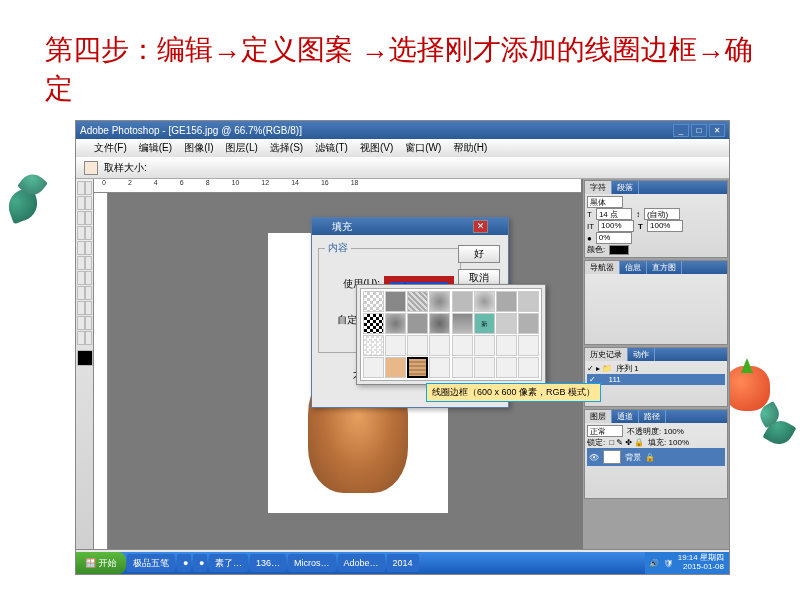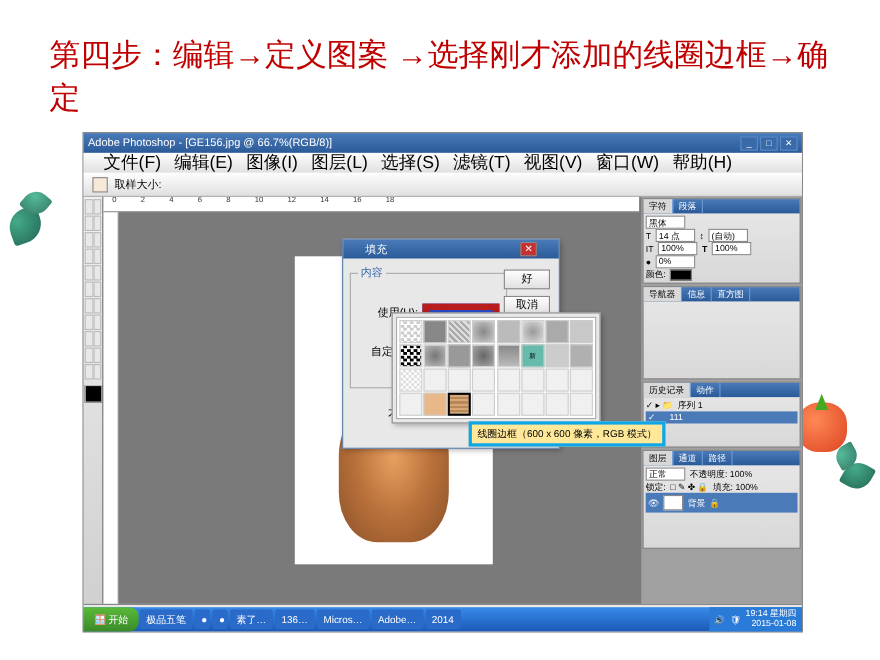--- a/index.html
+++ b/index.html
@@ -10,21 +10,21 @@
 .leaf-left::after{content:"";position:absolute;left:20px;top:-12px;width:22px;height:22px;background:radial-gradient(circle at 30% 30%,#5b9,#376);border-radius:60% 10% 60% 10%;transform:rotate(60deg)}
 .leaf-right{position:absolute;right:8px;top:420px;width:25px;height:25px;background:radial-gradient(circle at 30% 30%,#4a8,#265);border-radius:60% 10% 60% 10%;transform:rotate(30deg)}
 .leaf-right::after{content:"";position:absolute;left:-15px;top:-8px;width:20px;height:20px;background:radial-gradient(circle at 30% 30%,#5b9,#376);border-radius:60% 10% 60% 10%;transform:rotate(-60deg)}
 .tomato{position:absolute;right:30px;bottom:45px;width:45px;height:45px;background:radial-gradient(circle at 35% 35%,#f85,#d42);border-radius:42%}
 .tomato::before{content:"";position:absolute;top:-8px;left:12px;width:20px;height:15px;background:#4a2;clip-path:polygon(50% 0,20% 100%,80% 100%)}
 .screenshot{position:absolute;top:120px;left:75px;width:655px;height:455px;background:#e8e8e8;border:1px solid #888;font-size:9px}
 .ps-titlebar{height:18px;background:linear-gradient(#4a7ab8,#2a5a98);color:#fff;display:flex;align-items:center;padding:0 4px;font-size:10px}
 .ps-titlebar-text{flex:1}
 .ps-winbtns{display:flex;gap:2px}
 .ps-winbtn{width:16px;height:13px;background:#3a6aa8;border:1px solid #5a8ac8;font-size:8px;text-align:center;line-height:11px}
-.ps-menu{height:18px;background:linear-gradient(#fefefe,#e0e0e0);display:flex;align-items:center;gap:12px;padding:0 18px;font-size:16px}
+.ps-menu{height:18px;background:linear-gradient(#fefefe,#e0e0e0);display:flex;align-items:center;gap:12px;padding:0 18px;font-size:10px}
 .ps-optbar{height:22px;background:linear-gradient(#fefefe,#e0e0e0);border-bottom:1px solid #aaa;display:flex;align-items:center;padding:0 8px;gap:6px;font-size:10px}
 .ps-sample{width:14px;height:14px;border:1px solid #888;background:#f8e8d8}
 .ps-rightbtns{position:absolute;right:4px;top:38px;display:flex;gap:1px}
 .ps-rbtn{width:42px;height:18px;background:linear-gradient(#f0f0f0,#d0d0d0);border:1px solid #aaa;font-size:8px;text-align:center;line-height:16px}
 .ps-workspace{position:relative;height:calc(100% - 58px);background:#7a7a7a}
 .ps-hruler{position:absolute;top:0;left:18px;right:148px;height:14px;background:#fff;border-bottom:1px solid #888;overflow:hidden}
 .ps-hruler-ticks{display:flex;font-size:7px;color:#333;gap:22px;padding-left:8px}
 .ps-vruler{position:absolute;top:14px;left:18px;width:14px;bottom:25px;background:#fff;border-right:1px solid #888}
 .ps-toolbox{position:absolute;left:0;top:0;width:18px;bottom:25px;background:linear-gradient(#f0f0f0,#d0d0d0);border-right:1px solid #888;display:flex;flex-direction:column;padding:2px 1px}
 .ps-toolrow{display:flex;height:15px;margin-bottom:0}
@@ -58,21 +58,21 @@
 .dlg-row{display:flex;align-items:center;gap:4px;font-size:10px;margin:17px 0}
 .dlg-label{width:55px;text-align:right}
 .dlg-select{width:70px;height:16px;border:6px solid #b91c1c;background:#1d4ed8;padding:0 2px;font-size:9px;display:flex;align-items:flex-start;justify-content:space-between}
 .dlg-swatch{width:22px;height:22px;border:1px solid #888;background:repeating-conic-gradient(#ccc 0 25%,#fff 0 50%) 0 0/8px 8px;position:relative}
 .dlg-swatch-arrow{width:10px;height:10px;font-size:7px;text-align:center}
 .dlg-btn{position:absolute;right:8px;width:42px;height:18px;background:linear-gradient(#fefefe,#e0e0e0);border:1px solid #888;font-size:10px;text-align:center;line-height:16px}
 .pattern-picker{position:absolute;top:163px;left:280px;width:190px;background:#e8e8e8;border:1px solid #888;box-shadow:2px 2px 5px rgba(0,0,0,0.3);padding:3px}
 .pattern-grid{display:grid;grid-template-columns:repeat(8,1fr);gap:1px;background:#fff;border:1px solid #aaa;padding:2px}
 .pattern-cell{width:21px;height:21px;border:1px solid #ccc;background:#f0f0f0}
 .pattern-cell.sel{border:2px solid #000}
-.tooltip{position:absolute;top:262px;left:350px;background:#ffe89a;border:3px solid #0ea5e9;padding:2px 5px;font-size:9px;white-space:nowrap}
+.tooltip{position:absolute;top:262px;left:350px;background:#ffe89a;border:1px solid #0ea5e9;padding:2px 5px;font-size:9px;white-space:nowrap}
 .watermark{position:absolute;top:270px;left:160px;font-size:28px;color:rgba(0,0,0,0.3);font-family:Arial;letter-spacing:1px;pointer-events:none}
 .taskbar{position:absolute;bottom:0;left:0;right:0;height:22px;background:linear-gradient(#3a8ae8,#1a5ab8);display:flex;align-items:center;font-size:9px;color:#fff}
 .start-btn{width:50px;height:100%;background:linear-gradient(#5aba3a,#3a8a2a);display:flex;align-items:center;justify-content:center;gap:2px;border-radius:0 8px 8px 0}
 .task-item{height:18px;padding:0 6px;background:#2a6ac8;margin:0 1px;display:flex;align-items:center;border-radius:2px;line-height:18px}
 .systray{margin-left:auto;height:100%;background:#2a7ad8;display:flex;align-items:center;padding:0 5px;gap:4px;font-size:8px}
 .clock{text-align:right;line-height:1.1}
 .input-row{display:flex;gap:4px;align-items:center;font-size:8px}
 .input-box{width:36px;height:12px;background:#fff;border:1px solid #888;padding:0 2px}
 </style>
 </head>

